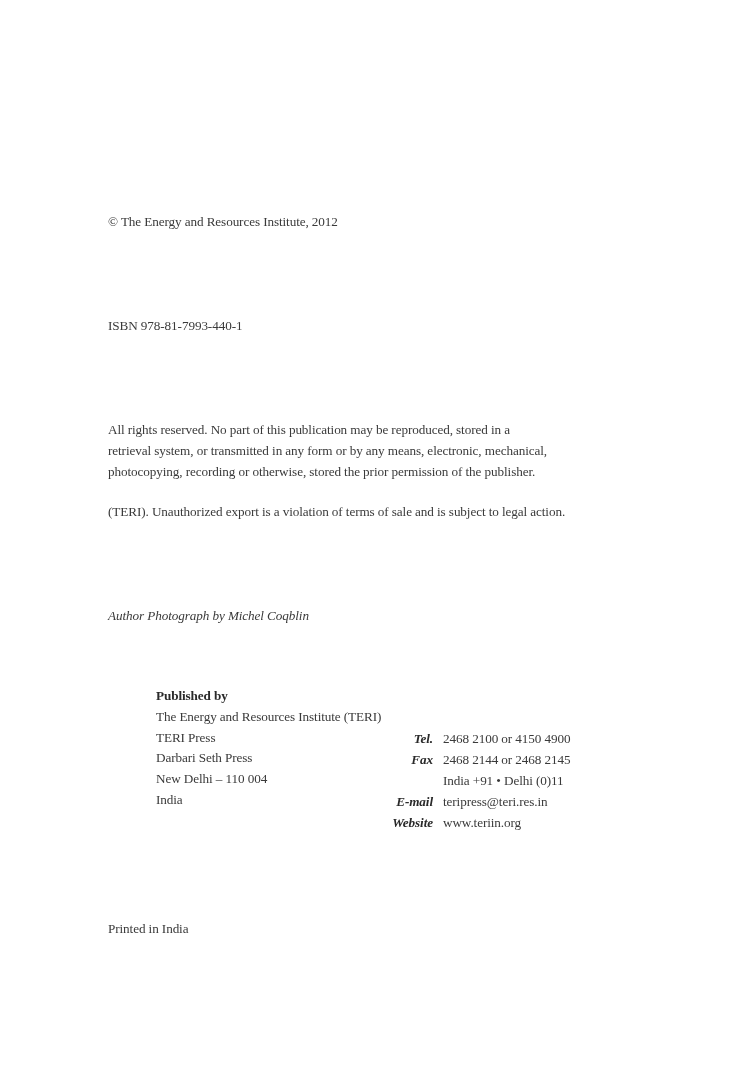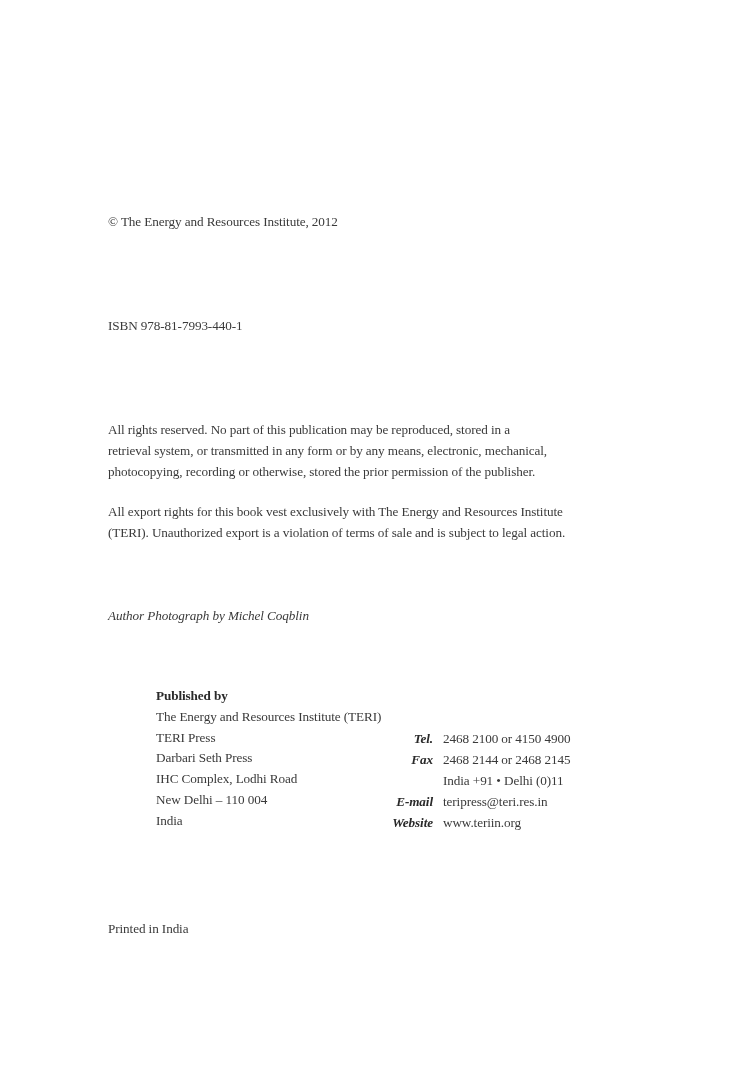--- a/index.html
+++ b/index.html
@@ -52,32 +52,30 @@
 
   <div class="abs line" style="top:315px;">ISBN 978-81-7993-440-1</div>
 
   <div class="abs para" style="top:419px;">
     <div class="line">All rights reserved. No part of this publication may be reproduced, stored in a</div>
     <div class="line">retrieval system, or transmitted in any form or by any means, electronic, mechanical,</div>
     <div class="line">photocopying, recording or otherwise, stored the prior permission of the publisher.</div>
   </div>
 
   <div class="abs para" style="top:501px;">
-    <div class="line">All export rights for this book vest exclusively with The Energy and Resources Institute</div>
     <div class="line">(TERI). Unauthorized export is a violation of terms of sale and is subject to legal action.</div>
   </div>
 
   <div class="abs line italic" style="top:605px;">Author Photograph by Michel Coqblin</div>
 
   <div class="pub-left">
     <div class="line bold">Published by</div>
     <div class="line">The Energy and Resources Institute (TERI)</div>
     <div class="line">TERI Press</div>
     <div class="line">Darbari Seth Press</div>
-    <div class="line">IHC Complex, Lodhi Road</div>
     <div class="line">New Delhi – 110 004</div>
     <div class="line">India</div>
   </div>
 
   <div class="contact">
     <div class="contact-row">
       <span class="contact-label">Tel.</span>
       <span class="contact-value">2468 2100 or 4150 4900</span>
     </div>
     <div class="contact-row">

